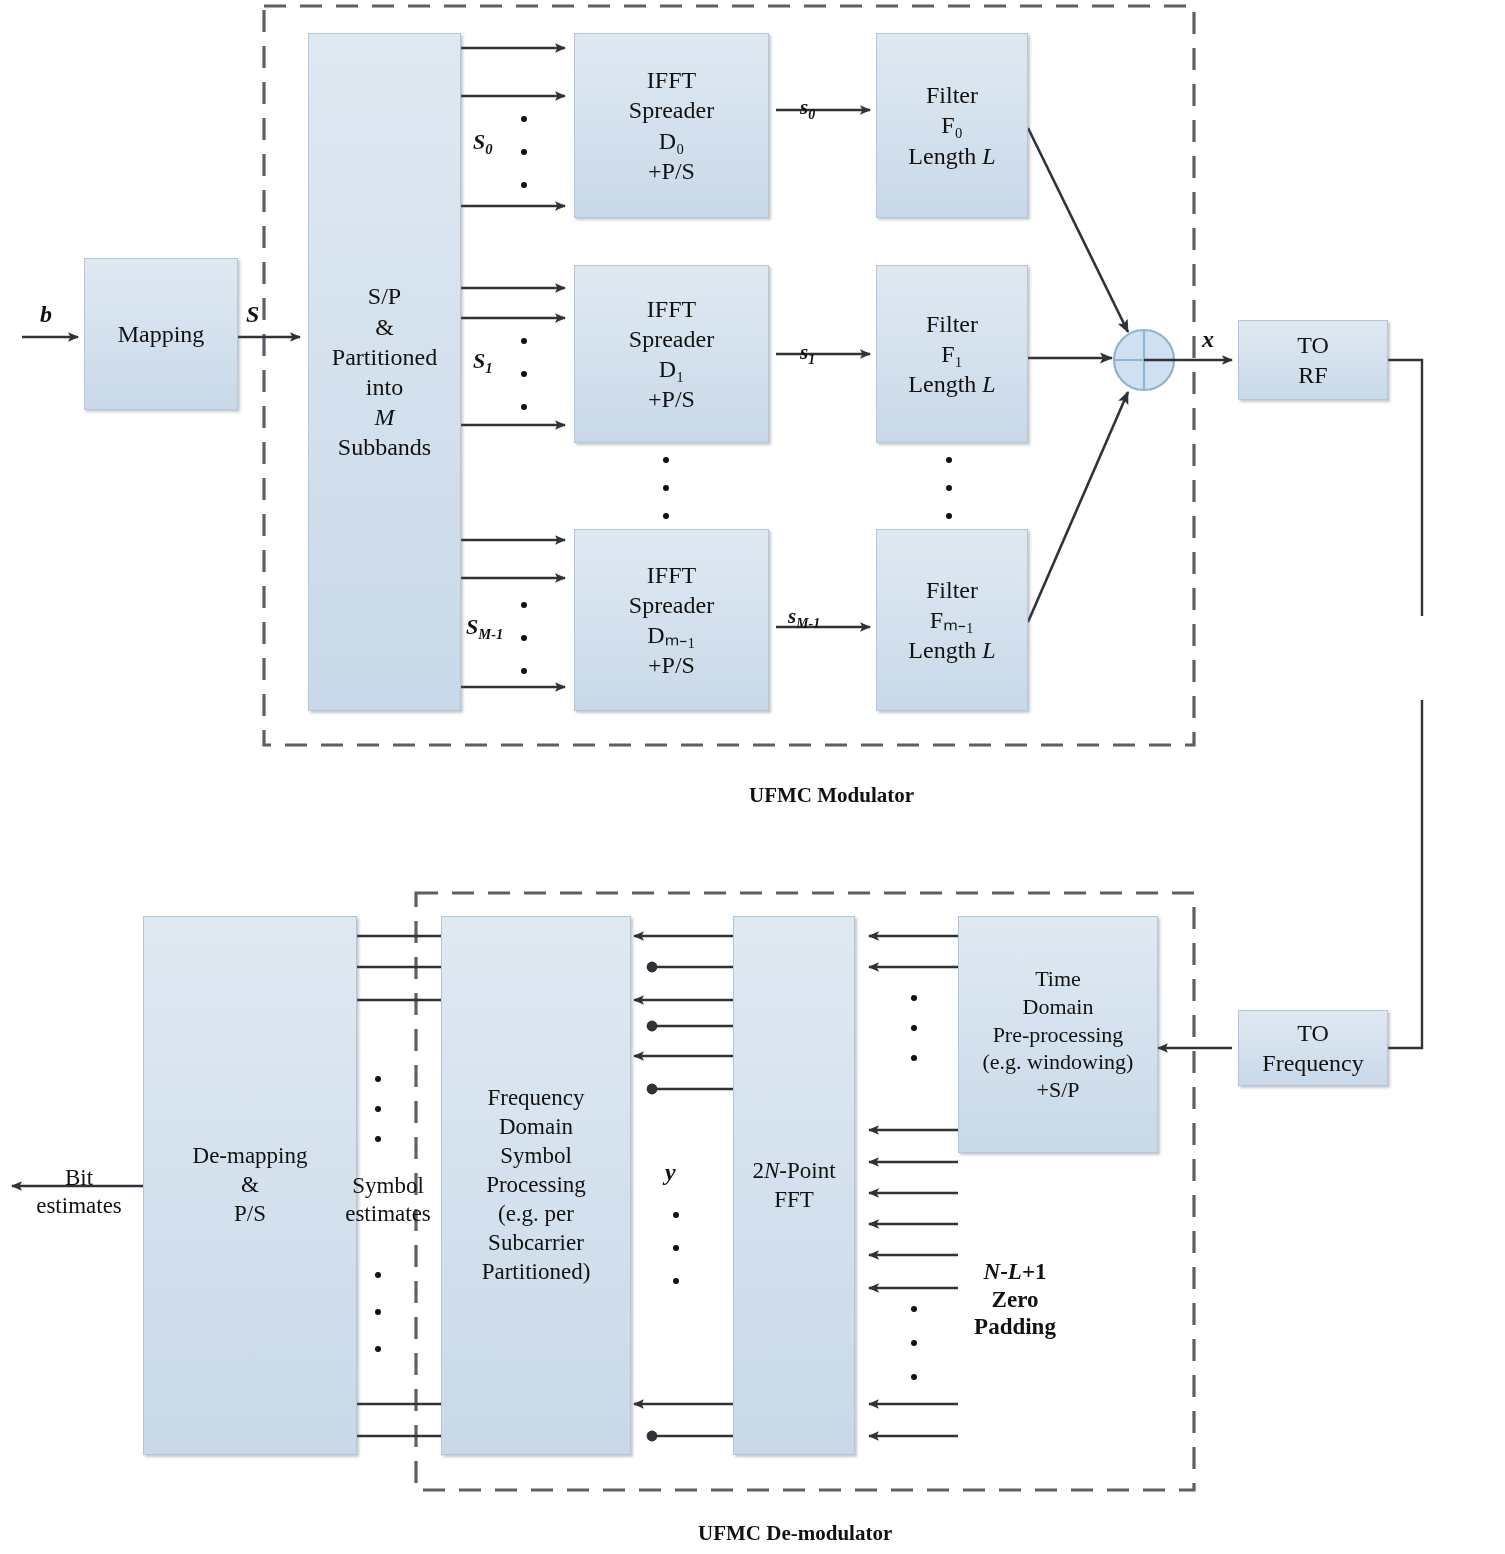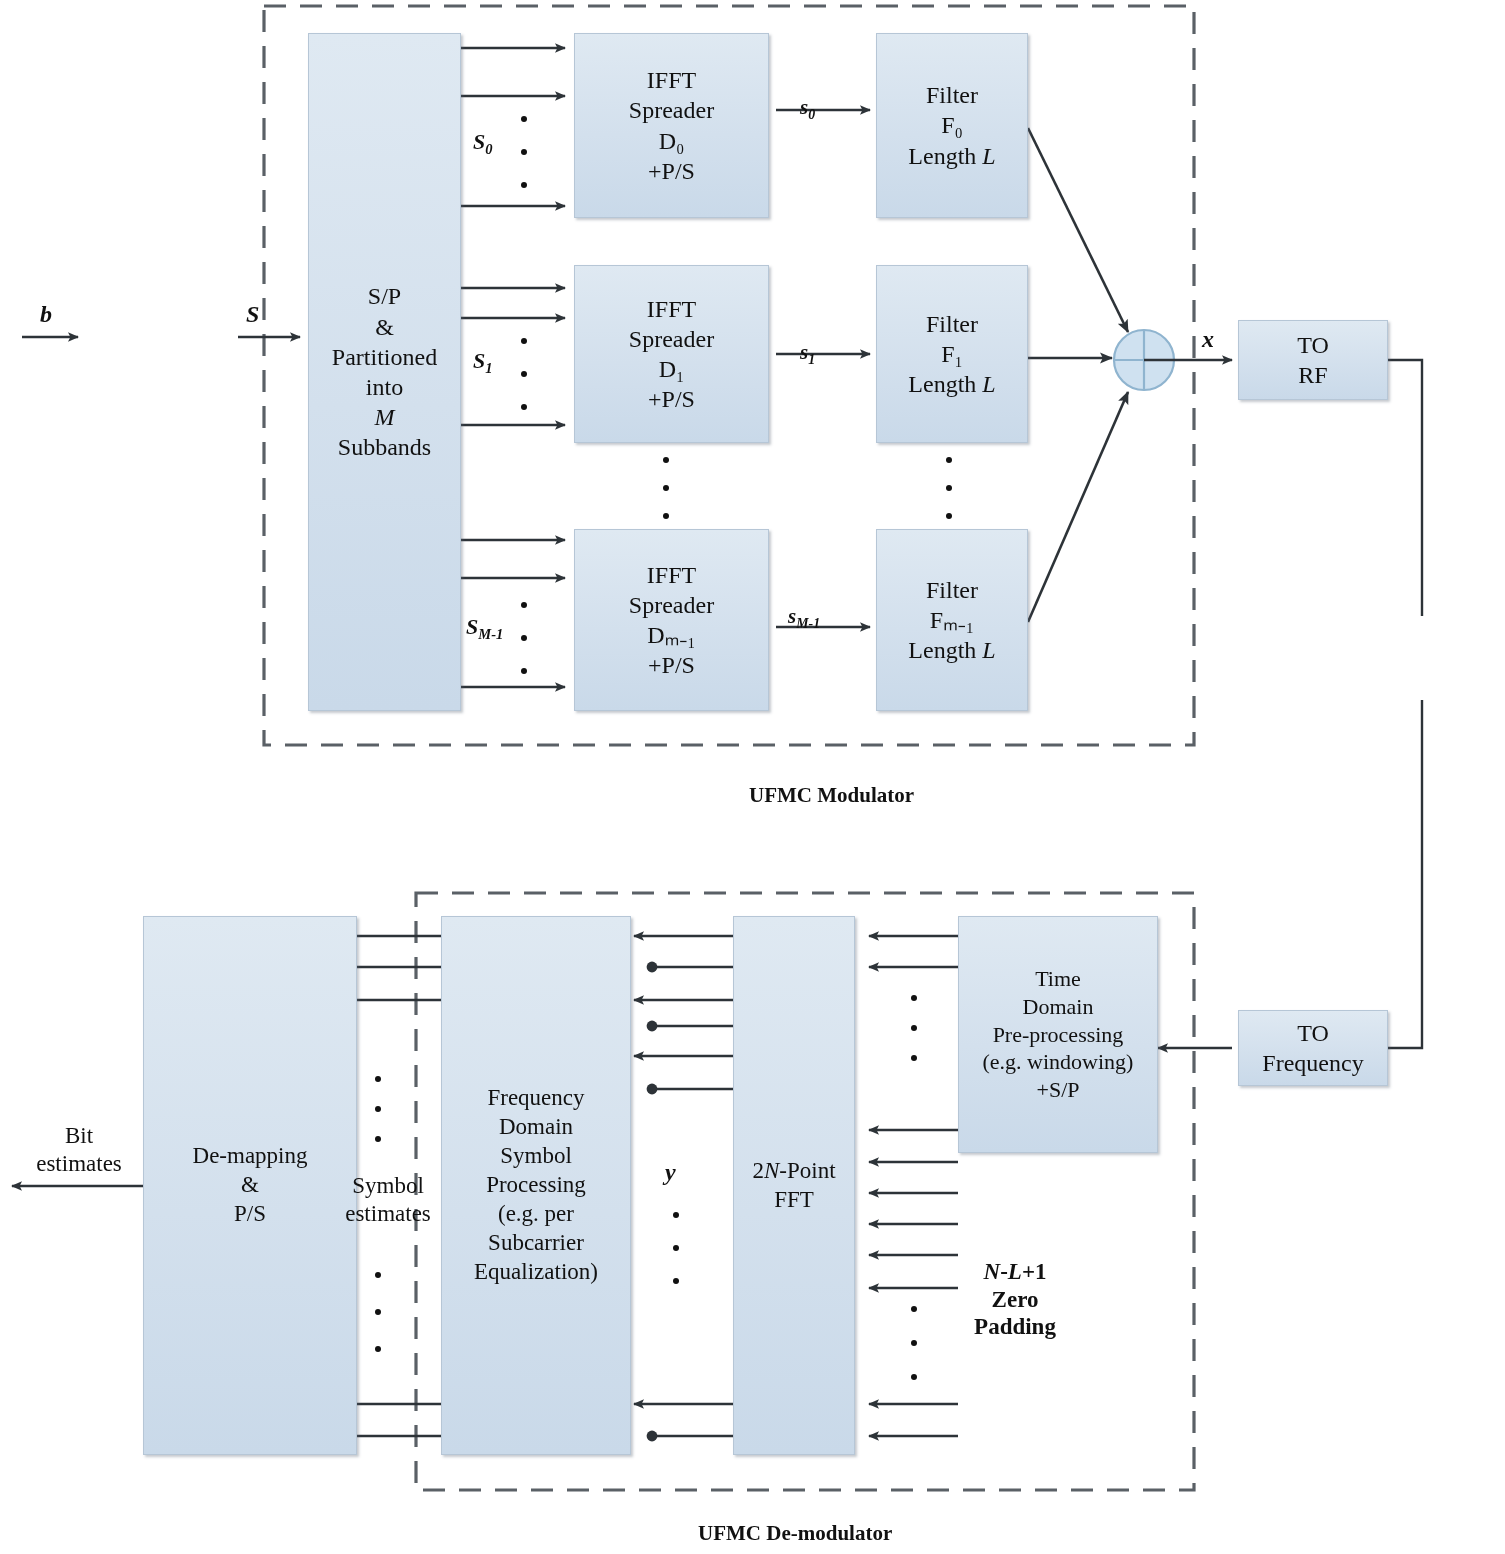--- a/index.html
+++ b/index.html
@@ -134,20 +134,23 @@
       <line x1="441" y1="936" x2="340" y2="936" marker-end="url(#ah)"></line>
       <line x1="441" y1="967" x2="340" y2="967" marker-end="url(#ah)"></line>
       <line x1="441" y1="1000" x2="340" y2="1000" marker-end="url(#ah)"></line>
       <line x1="441" y1="1404" x2="340" y2="1404" marker-end="url(#ah)"></line>
       <line x1="441" y1="1436" x2="340" y2="1436" marker-end="url(#ah)"></line>
 
       <line x1="143" y1="1186" x2="12" y2="1186" marker-end="url(#ah)"></line>
     </g>
   </svg>
 
+  <div class="blk" style="left:84px;top:258px;width:154px;height:152px;font-size:24px;">
+    <div class="t">Mapping</div>
+  </div>
 
   <div class="blk" style="left:308px;top:33px;width:153px;height:678px;font-size:24px;">
     <div class="t">
       <span>S/P</span><br>
       <span>&amp;</span><br>
       <span>Partitioned</span><br>
       <span>into</span><br>
       <span class="ital">M</span><br>
       <span>Subbands</span>
     </div>
@@ -228,21 +231,21 @@
   </div>
 
   <div class="blk" style="left:441px;top:916px;width:190px;height:539px;font-size:23px;">
     <div class="t">
       <span>Frequency</span><br>
       <span>Domain</span><br>
       <span>Symbol</span><br>
       <span>Processing</span><br>
       <span>(e.g. per</span><br>
       <span>Subcarrier</span><br>
-      <span>Equalization)</span>
+      <span>Partitioned)</span>
     </div>
   </div>
 
   <div class="blk" style="left:733px;top:916px;width:122px;height:539px;font-size:23px;">
     <div class="t">
       <span>2<i>N</i>-Point</span><br>
       <span>FFT</span>
     </div>
   </div>
 
@@ -289,21 +292,21 @@
     <span></span>
       <span></span>
       <span></span>
   </div>
   <div class="dots" style="left:946px;top:457px;width:6px;height:62px;">
     <span></span>
       <span></span>
       <span></span>
   </div>
 
-  <div class="lbl ctr" style="left:16px;top:1122px;width:126px;font-size:23px;">
+  <div class="lbl ctr" style="left:16px;top:1164px;width:126px;font-size:23px;">
     <span>Bit</span><br>
     <span>estimates</span>
   </div>
 
   <div class="lbl ctr" style="left:334px;top:1172px;width:108px;font-size:23px;">
     <span>Symbol</span><br>
     <span>estimates</span>
   </div>
 
   <div class="lbl bi" style="left:665px;top:1158px;font-size:24px;">y</div>

